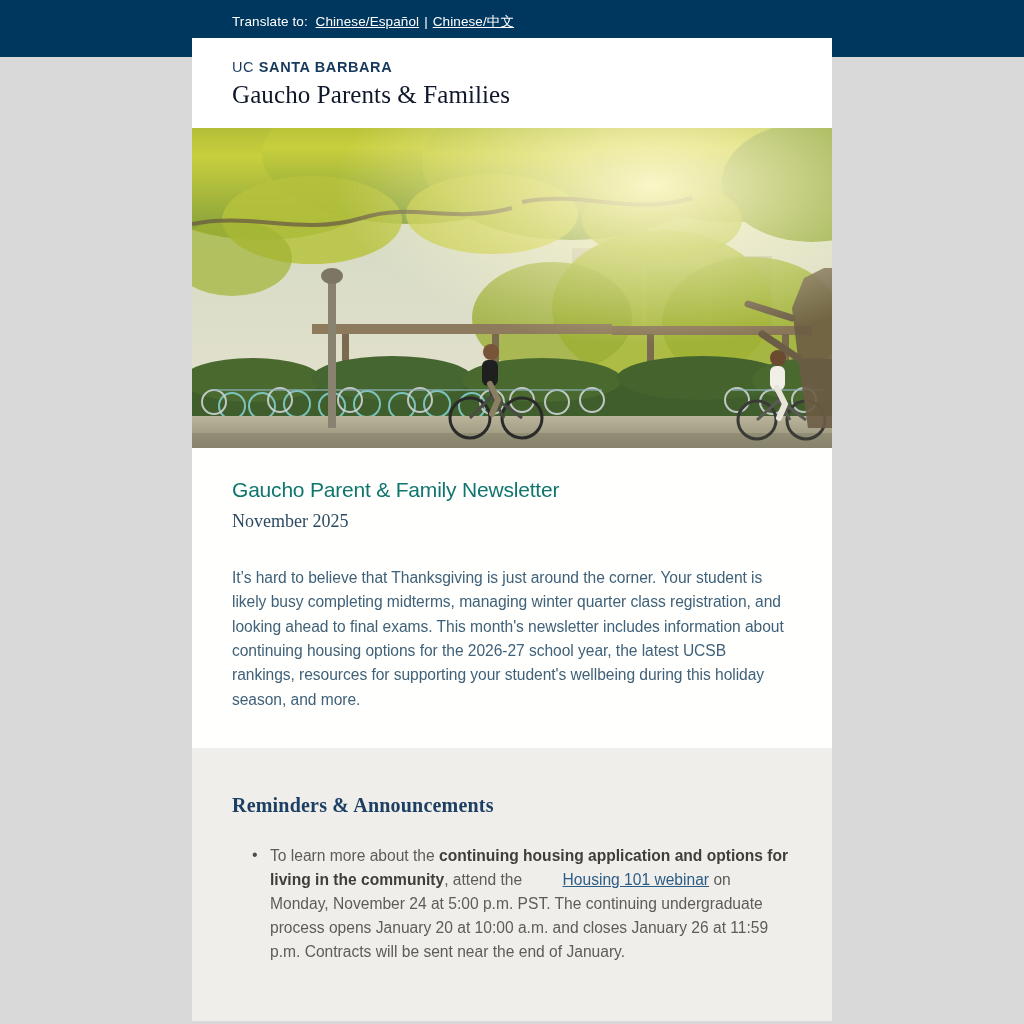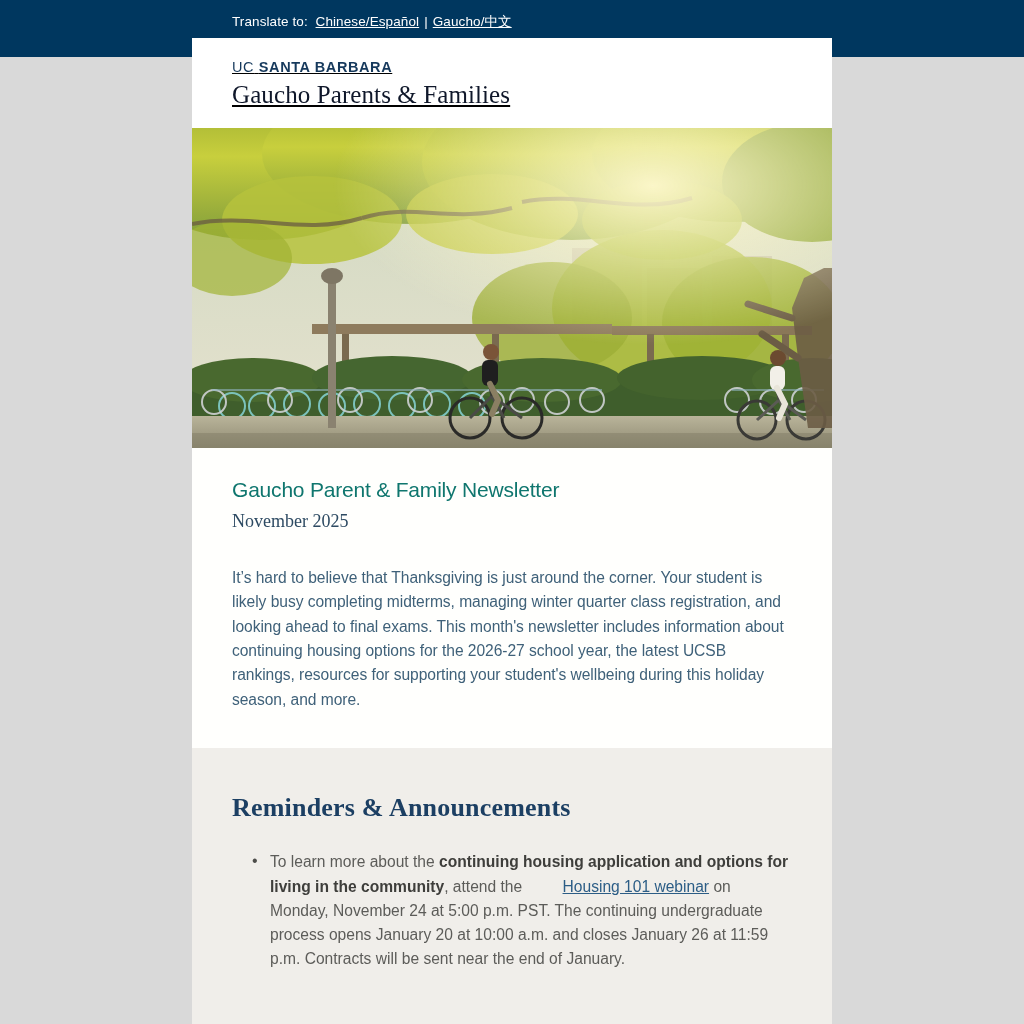--- a/index.html
+++ b/index.html
@@ -51,21 +51,20 @@
     width: 640px;
     background: #ffffff;
   }
 
   
   .masthead {
     background: #ffffff;
     padding: 22px 40px 18px 40px;
     box-sizing: border-box;
     height: 90px;
-    text-decoration: underline;
   }
   .uc-logo {
     font-family: "Liberation Sans", sans-serif;
     font-size: 14.5px;
     letter-spacing: 0.6px;
     color: #16395c;
     line-height: 1;
     margin-bottom: 7px;
   }
   .uc-logo .uc-word {
@@ -134,21 +133,21 @@
   }
 
   
   .reminders-section {
     background: #f0eeea;
     padding: 46px 40px 30px 40px;
     box-sizing: border-box;
   }
   .section-heading {
     font-family: "Liberation Serif", serif;
-    font-size: 26px;
+    font-size: 20px;
     color: #1c3f63;
     margin: 0 0 28px 0;
     line-height: 1.1;
     letter-spacing: 0.2px;
   }
   ul.reminder-list {
     margin: 0;
     padding: 0 0 0 20px;
     list-style: none;
   }
@@ -178,21 +177,21 @@
     text-decoration: underline;
     margin-left: 36px;
   }
 </style>
 </head>
 <body>
 
 <div class="translate-bar">
   <div class="translate-inner">
     <span>Translate to:</span>
-    <span>&nbsp;</span><a href="#">Chinese/Español</a><span class="translate-sep">|</span><a href="#">Gaucho/中文</a>
+    <span>&nbsp;</span><a href="#">Chinese/Español</a><span class="translate-sep">|</span><a href="#">Chinese/中文</a>
   </div>
 </div>
 
 <div class="card">
 
   <div class="masthead">
     <div class="uc-logo">
       <span class="uc-word">UC</span>
       <span class="sb-word">SANTA BARBARA</span>
     </div>

